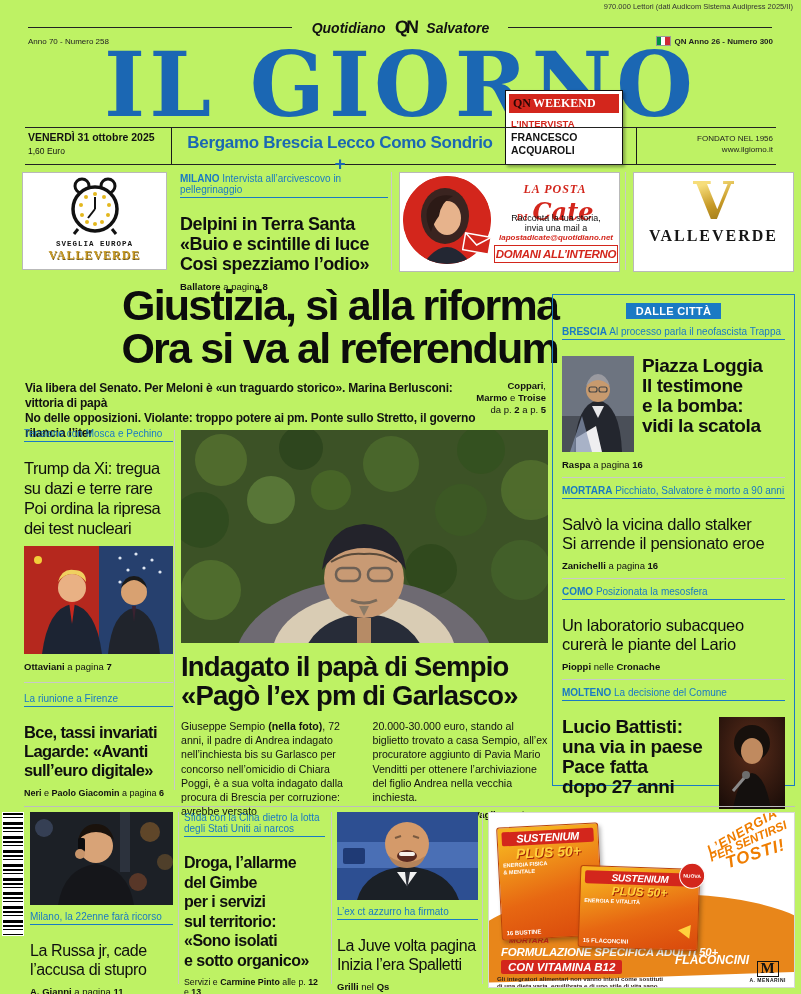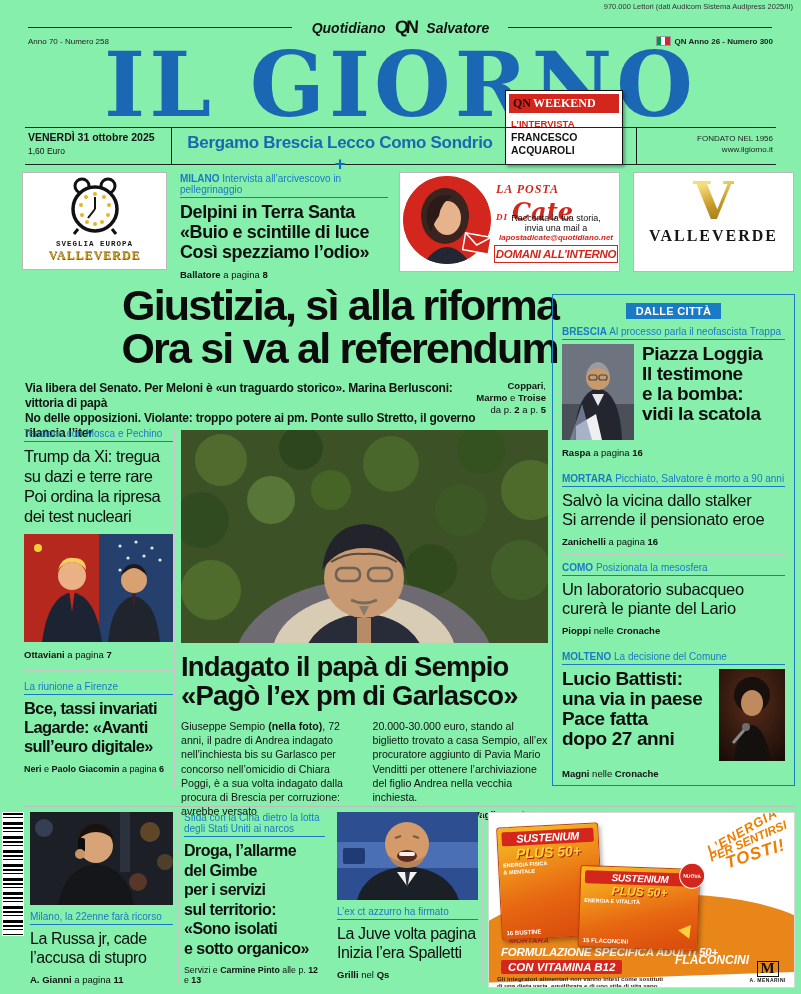--- a/index.html
+++ b/index.html
@@ -1,16 +1,16 @@
 <!DOCTYPE html>
 <html><head>
 <meta charset="utf-8">
 <style>
   html,body{margin:0;padding:0;background:#e9e9e9;}
-  .page{position:relative;width:801px;height:994px;background:#86efac;margin:0 auto;
+  .page{position:relative;width:801px;height:994px;background:#bef264;margin:0 auto;
         font-family:"Liberation Sans",sans-serif;color:#121212;overflow:hidden;}
   .abs{position:absolute;}
   .prewrap{white-space:pre-line;}
   .seg-b{font-weight:800;}
   
   .readers{top:2px;right:8px;font-size:7.5px;color:#333;}
   .brandrow{top:17px;left:0;width:100%;text-align:center;font-size:14px;font-weight:700;font-style:italic;}
   .brandrule{height:1px;background:#222;top:27px;}
   .qnlogo{font-style:normal;font-weight:900;font-size:18px;letter-spacing:-3px;padding:0 6px;transform:skewX(-4deg);display:inline-block;}
   .edl{top:37px;left:28px;font-size:8px;color:#222;}
@@ -33,28 +33,28 @@
   .dl-date{left:28px;top:131px;font-size:10.5px;font-weight:800;}
   .dl-price{left:28px;top:146px;font-size:8.5px;}
   .dl-cities{left:180px;top:133px;width:320px;text-align:center;color:#1b67b3;font-weight:800;font-size:17px;letter-spacing:-0.3px;}
   .dl-plus{font-size:19px;font-weight:900;}
   .dl-founded{right:28px;top:133px;text-align:right;font-size:8px;line-height:1.4;color:#222;}
   
   .pbox{border:1px solid #b9b9b9;background:#fff;}
   .clockbox{left:22px;top:172px;width:145px;height:98px;text-align:center;padding-top:4px;box-sizing:border-box;}
   .clocktxt1{font-size:7.5px;font-weight:800;letter-spacing:1px;margin-top:1px;font-family:Liberation Mono, monospace;}
   .clocktxt2{font-size:12px;font-weight:900;letter-spacing:1px;color:#c79a27;text-shadow:0.5px 0.5px 0 #6d5312;font-family:"Liberation Serif",serif;}
-  .kicker{color:#1a7ac4;font-size:10px;font-weight:500;border-bottom:1.5px solid #1a7ac4;padding-bottom:2px;margin-bottom:4px;display:block;}
+  .kicker{color:#1a7ac4;font-size:10px;font-weight:500;border-bottom:1.5px solid #1a7ac4;padding-bottom:2px;margin-bottom:16px;display:block;}
   .delpini{left:180px;top:173px;width:208px;}
   .hl{color:#0f0f0f;}
   .delpini .head{font-size:18px;line-height:1.12;font-weight:800;letter-spacing:-0.4px;}
   .byline{font-size:9.5px;margin-top:7px;color:#111;}
   .posta{left:399px;top:172px;width:219px;height:98px;}
   .avatar{left:3px;top:3px;width:88px;height:88px;border-radius:50%;background:#d3261c;overflow:hidden;}
-  .posta-logo{left:96px;top:6px;width:118px;text-align:left;color:#d3261c;font-family:"Liberation Serif",serif;}
+  .posta-logo{left:96px;top:6px;width:118px;text-align:center;color:#d3261c;font-family:"Liberation Serif",serif;}
   .posta-la{font-weight:900;font-style:italic;font-size:12px;letter-spacing:1px;display:inline;}
   .posta-name{font-family:"DejaVu Serif",serif;font-style:italic;font-weight:700;font-size:24px;display:inline;}
   .posta-line{left:96px;width:120px;text-align:center;font-size:9px;color:#111;}
   .posta-email{left:94px;top:60px;width:124px;text-align:center;font-size:8px;font-weight:800;font-style:italic;color:#d3261c;}
   .posta-banner{left:94px;top:72px;width:122px;text-align:center;border:1.5px solid #d3261c;color:#d3261c;
                 font-weight:900;font-size:11.5px;font-style:italic;padding:2px 0;letter-spacing:-0.3px;}
   .vvbox{left:633px;top:172px;width:159px;height:98px;text-align:center;}
   .vvletter{font-family:"DejaVu Serif",serif;font-weight:700;font-size:52px;line-height:1;
             background:linear-gradient(160deg,#f6dd7a 20%,#c79a27 55%,#8a6a14);-webkit-background-clip:text;background-clip:text;color:transparent;
             display:inline-block;margin-top:2px;}

